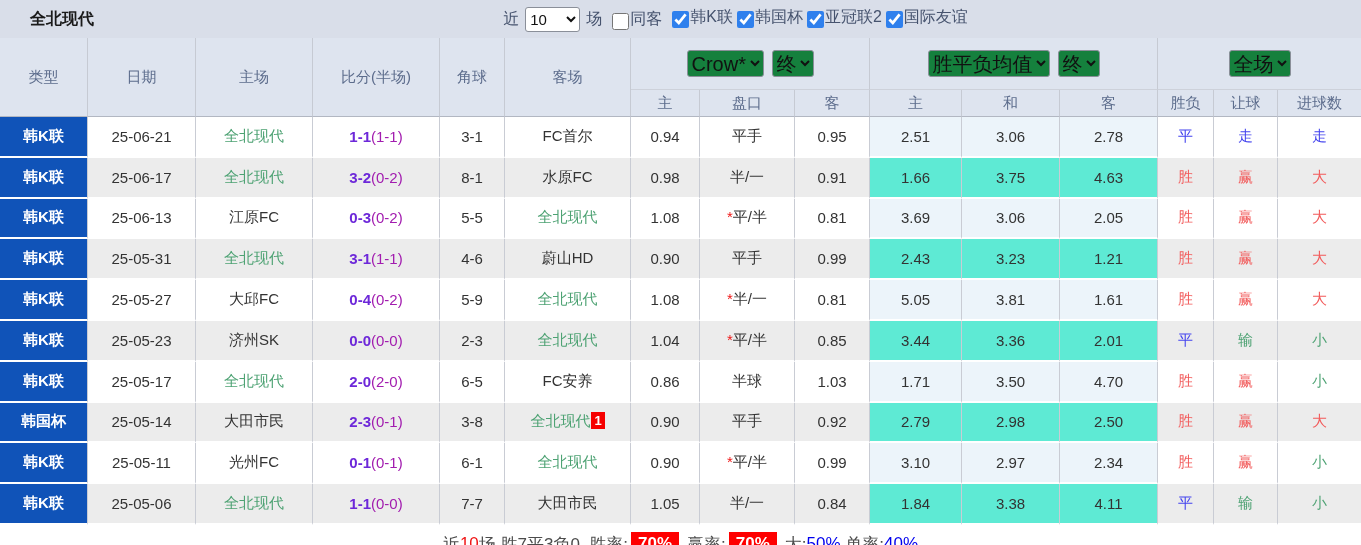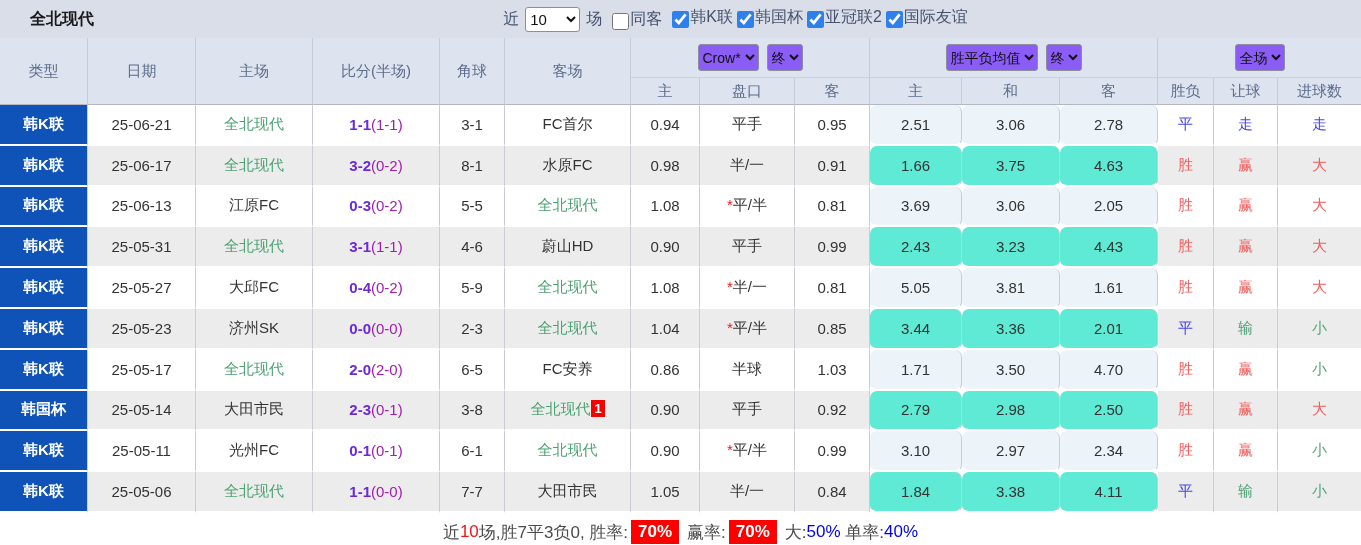--- a/index.html
+++ b/index.html
@@ -17,27 +17,27 @@
   .lg-label { display:inline-flex; align-items:flex-end; }
 
   
   table { border-collapse:separate; border-spacing:0; table-layout:fixed; width:1361px; }
   th, td { box-sizing:border-box; text-align:center; vertical-align:middle; overflow:hidden; white-space:nowrap; }
   th { background:#dee4ef; color:#5c6c8c; font-weight:400; font-size:15px; border-right:1px solid #c6cad3; }
   th:last-child, td:last-child { border-right:none; }
   .h1 th { height:33px; border-bottom:1px solid #cdd1da; }
   .h2 th { height:27px; border-bottom:1px solid #b2b7c2; }
   th.span2 { border-bottom:1px solid #b2b7c2; }
-  .h1 select { font-size:14px; height:27px; border:1px solid #8a8f99; border-radius:3px; background:#8b5cf6; color:#111; margin:6px 4px; }
+  .h1 select { font-size:20px; height:27px; border:1px solid #8a8f99; border-radius:3px; background:#15803d; color:#111; margin:12px 4px; }
 
   td { height:40.8px; font-size:15px; color:#333; border-right:1px solid #c9ccd4; border-bottom:2px solid #fff; background:#fff; }
   tr.even td { background:#ececec; }
   td.type { background:#1053b8; color:#fff; font-weight:600; }
   tr.even td.type { background:#1053b8; }
-  td.mean { background:#ecf4fa;border-radius:7px; }
+  td.mean { background:#ecf4fa; }
   tr.even td.mean { background:#5eead4; }
 
   .green { color:#4da273; }
   .score { color:#6d28d9;font-weight:bold; }
   .half  { color:#a21caf; }
   .star  { color:#f01616; }
   .c-red   { color:#f25c5c; }
   .c-blue  { color:#4444ee; }
   .c-green { color:#4da273; }
   .badge1 { display:inline-block; background:#f60000; color:#fff; font-size:13px; line-height:17px;
@@ -186,21 +186,21 @@
           <td>25-05-31</td>
           <td><span class="green">全北现代</span></td>
           <td><span class="score">3-1</span><span class="half">(1-1)</span></td>
           <td>4-6</td>
           <td><span>蔚山HD</span></td>
           <td>0.90</td>
           <td><span>平手</span></td>
           <td>0.99</td>
           <td class="mean">2.43</td>
           <td class="mean">3.23</td>
-          <td class="mean">4.43</td>
+          <td class="mean">1.21</td>
           <td><span class="c-red">胜</span></td>
           <td><span class="c-red">赢</span></td>
           <td><span class="c-red">大</span></td>
         </tr>
         <tr class="odd">
           <td class="type">韩K联</td>
           <td>25-05-27</td>
           <td><span>大邱FC</span></td>
           <td><span class="score">0-4</span><span class="half">(0-2)</span></td>
           <td>5-9</td>

